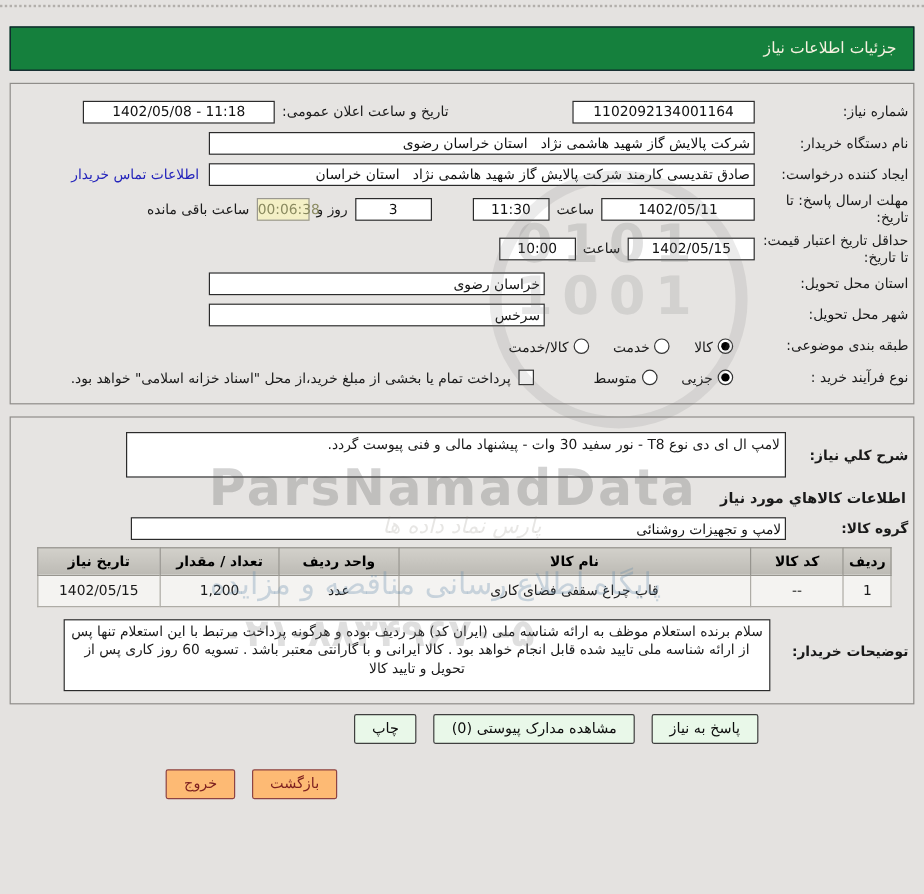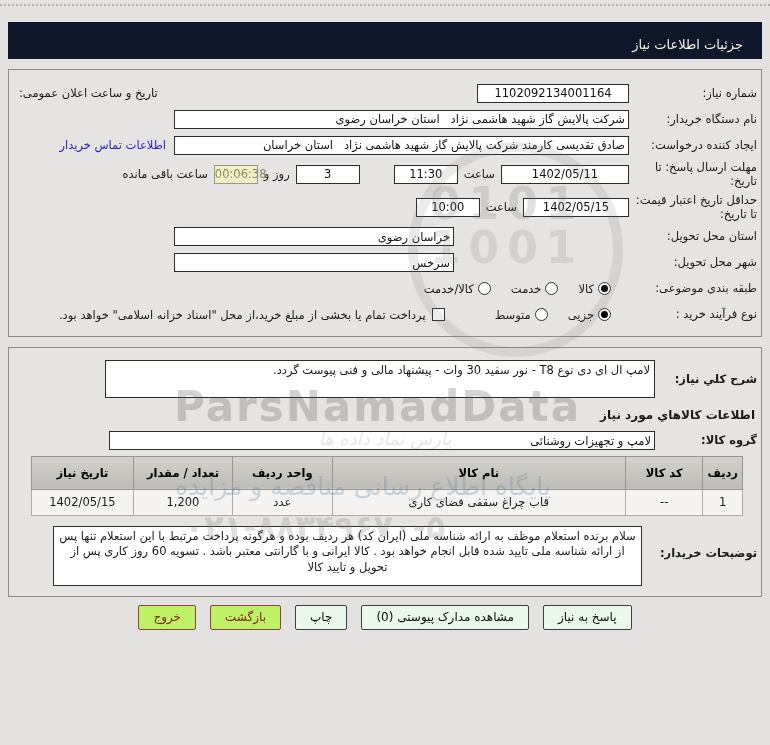--- a/index.html
+++ b/index.html
@@ -6,21 +6,21 @@
   html, body {
     width: 770px; height: 745px;
     background: #e4e2e0;
     font-family: "DejaVu Sans", "Liberation Sans", sans-serif;
     font-size: 11.5px; color: #1a1a1a;
     direction: rtl; overflow: hidden; position: relative;
   }
   .top-dotted { height: 6px; border-bottom: 2px dotted #b2afab; margin-bottom: 16px; }
   .title-bar {
     margin: 0 8px; height: 37px; line-height: 35px;
-    background: #0f172a; border: 5px solid #0f172a;
+    background: #15803d; border: 1px solid #0f172a;
     color: #f7f1e0; font-size: 13px; padding-right: 14px;
   }
   .panel {
     margin: 10px 8px 0 8px; border: 1px solid #8f8d8a;
     background: #e6e4e2; padding: 8px 4px 6px 4px; position: relative;
   }
   .row { display: flex; align-items: center; margin: 4px 0; min-height: 22px; }
   .lbl { width: 128px; flex: 0 0 128px; padding-left: 6px; line-height: 1.25; }
   .lbl.b, .b { font-weight: bold; }
   .inp {
@@ -56,36 +56,36 @@
   #desc-box   { width: 550px; height: 38px; text-align: right; }
   #group-inp  { width: 546px; }
   #notes-box  { width: 589px; height: 60px; text-align: center; }
   .section-head { font-weight: bold; font-size: 12px; margin: 10px 2px 8px 0; }
   table.goods {
     border-collapse: collapse; margin: 4px 14px 10px 14px; width: 712px;
     direction: rtl; font-size: 11.5px;
   }
   table.goods th {
     background: linear-gradient(#d3d1cb, #bdbbb5); color: #000; font-weight: bold;
-    border: 1px solid #97958f; height: 33px; padding: 2px 4px;
+    border: 1px solid #97958f; height: 23px; padding: 2px 4px;
   }
   table.goods td {
     background: #f4f3f1; border: 1px solid #aeaca6; height: 26px;
     text-align: center; padding: 2px 4px;
   }
   .col-radif { width: 36px; } .col-code { width: 78px; } .col-name { width: 296px; }
   .col-unit { width: 100px; } .col-qty { width: 100px; } .col-date { width: 102px; }
   .btn-row { display: flex; justify-content: center; gap: 14px; margin-top: 8px; }
   .btn {
     height: 25px; line-height: 23px; padding: 0 14px; text-align: center;
     border-radius: 2px; font-size: 12px; cursor: pointer; white-space: nowrap;
     font-family: "DejaVu Sans", sans-serif;
   }
   .btn.green { background: #e9f8e9; border: 1px solid #3f3f3f; color: #0c0c0c; }
-  .btn.pink  { background: #bef264; border: 1px solid #8d4343; color: #7c1f1f; }
+  .btn.pink  { background: #fdba74; border: 1px solid #8d4343; color: #7c1f1f; margin-top: 46px; }
   
   .wm { position: absolute; inset: 0; pointer-events: none; z-index: 6; }
   .wm > div { position: absolute; white-space: nowrap; }
   .wm-circle {
     left: 408px; top: 142px; width: 215px; height: 215px;
     border: 10px solid rgba(110,110,110,0.14); border-radius: 50%;
   }
   .wm-digits1 { left: 430px; top: 178px; font-size: 44px; font-weight: bold;
     color: rgba(120,120,120,0.22); letter-spacing: 8px; direction: ltr; }
   .wm-digits2 { left: 430px; top: 222px; font-size: 44px; font-weight: bold;
@@ -106,20 +106,21 @@
 
 <div class="title-bar">جزئیات اطلاعات نیاز</div>
 
 <div class="panel">
 
   <div class="row">
     <span class="lbl">شماره نیاز:</span>
     <input class="inp" style="width: 152px;" readonly="" value="1102092134001164">
     <span style="flex:1"></span>
     <span class="mini-lbl">تاریخ و ساعت اعلان عمومی:</span>
+    <input class="inp" style="width: 160px; margin-left: 56px;" readonly="" value="1402/05/08 - 11:18">
   </div>
 
   <div class="row">
     <span class="lbl">نام دستگاه خریدار:</span>
     <input class="inp rtl" style="width: 455px;" readonly="" value="شرکت پالایش گاز شهید هاشمی نژاد   استان خراسان رضوی">
   </div>
 
   <div class="row">
     <span class="lbl">ایجاد کننده درخواست:</span>
     <input class="inp rtl" style="width: 455px;" readonly="" value="صادق تقدیسی کارمند شرکت پالایش گاز شهید هاشمی نژاد   استان خراسان">

